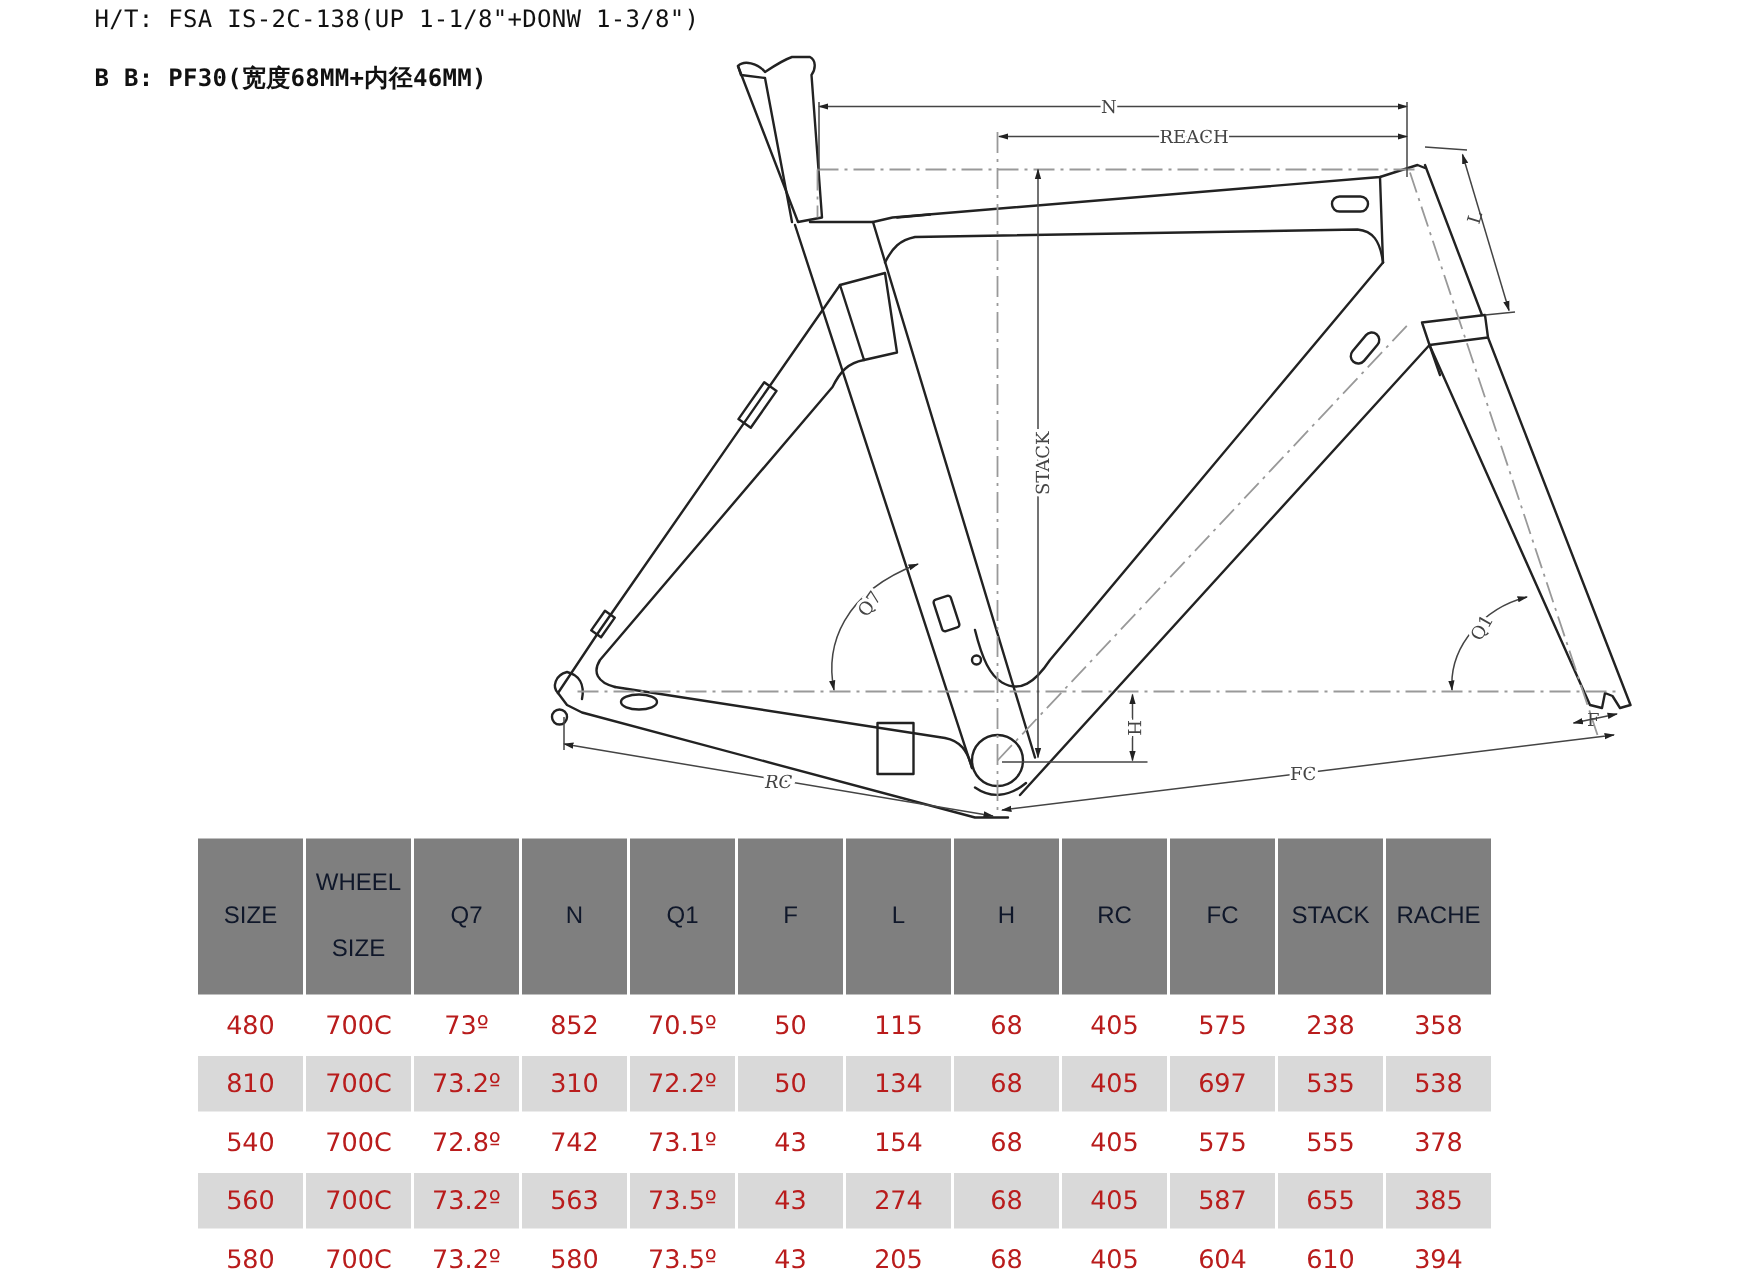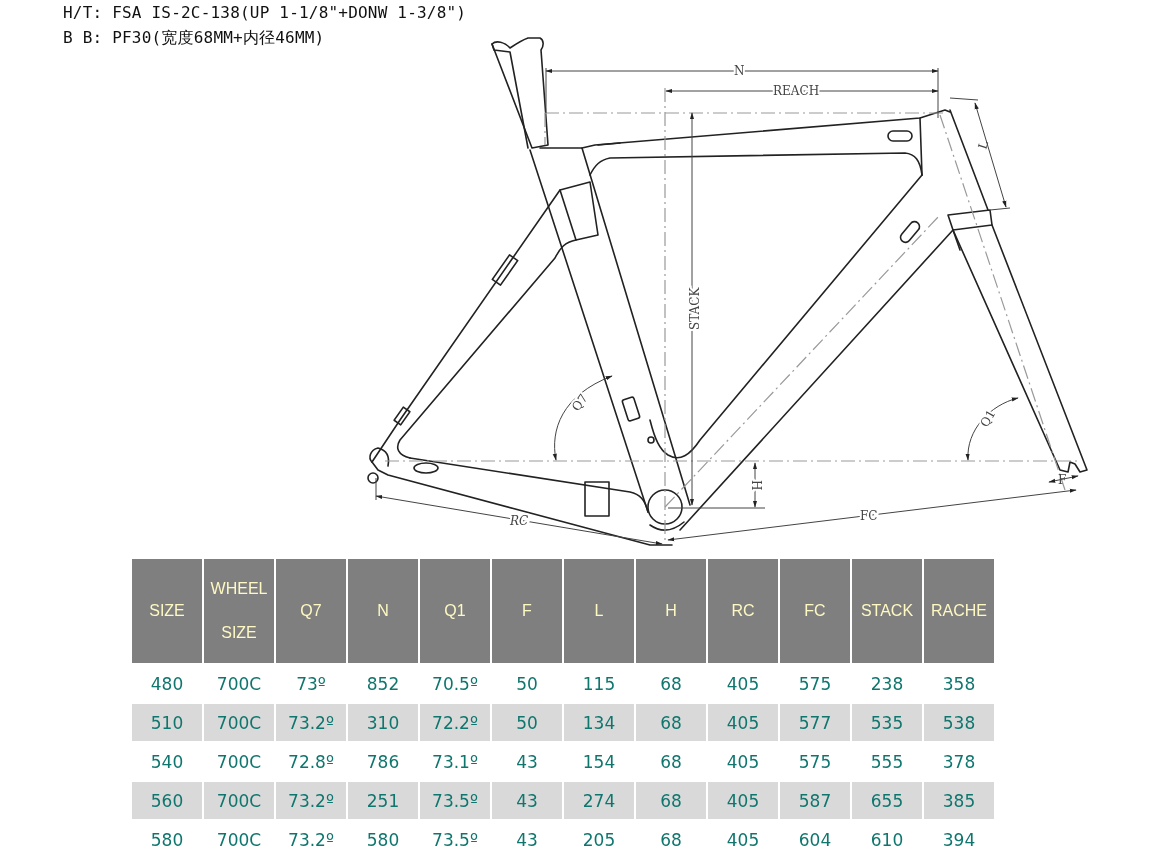--- a/index.html
+++ b/index.html
@@ -1,24 +1,24 @@
 <!DOCTYPE html>
 <html><head>
 <meta charset="utf-8">
 <style>
   html, body { margin:0; padding:0; background:#ffffff; }
   body { width:1170px; height:856px; position:relative; overflow:hidden; font-family:"DejaVu Sans", sans-serif; color:#222; }
   .spec { position:absolute; left:63px; font-family:"DejaVu Sans Mono", "Liberation Mono", monospace; font-size:16px; color:#111; letter-spacing:0.2px; white-space:nowrap; }
   #spec-ht { top:3px; }
-  #spec-bb { top:28px; }
+  #spec-bb { top:42px;font-weight:bold; }
   #frame-svg { position:absolute; left:0; top:0; }
   #geo-table { position:absolute; left:130px; top:557px; border-collapse:collapse; table-layout:fixed; }
-  #geo-table th { background:#7f7f7f; color:#fef9c3; font-weight:normal; font-size:16px; height:104px; border:2px solid #ffffff; padding:0; text-align:center; font-family:"Liberation Sans", sans-serif; }
+  #geo-table th { background:#7f7f7f; color:#0f172a; font-weight:normal; font-size:16px; height:104px; border:2px solid #ffffff; padding:0; text-align:center; font-family:"Liberation Sans", sans-serif; }
   #geo-table th .l1 { display:block; margin-bottom:26px; }
-  #geo-table td { height:37px; border:2px solid #ffffff; text-align:center; font-size:17px; color:#0f766e; padding:0; font-family:"DejaVu Sans", sans-serif; }
+  #geo-table td { height:37px; border:2px solid #ffffff; text-align:center; font-size:17px; color:#b91c1c; padding:0; font-family:"DejaVu Sans", sans-serif; }
   #geo-table tr.alt td { background:#d9d9d9; }
   .col { width:72px; }
 </style>
 </head>
 <body>
 
 <div id="spec-ht" class="spec">H/T: FSA IS-2C-138(UP 1-1/8"+DONW 1-3/8")</div>
 <div id="spec-bb" class="spec">B B: PF30(宽度68MM+内径46MM)</div>
 
 <svg id="frame-svg" width="1170" height="556" viewBox="0 0 1170 556" xmlns="http://www.w3.org/2000/svg">
@@ -169,52 +169,52 @@
       <td>70.5º</td>
       <td>50</td>
       <td>115</td>
       <td>68</td>
       <td>405</td>
       <td>575</td>
       <td>238</td>
       <td>358</td>
     </tr>
     <tr class="alt">
-      <td>510</td>
+      <td>810</td>
       <td>700C</td>
       <td>73.2º</td>
       <td>310</td>
       <td>72.2º</td>
       <td>50</td>
       <td>134</td>
       <td>68</td>
       <td>405</td>
-      <td>577</td>
+      <td>697</td>
       <td>535</td>
       <td>538</td>
     </tr>
     <tr>
       <td>540</td>
       <td>700C</td>
       <td>72.8º</td>
-      <td>786</td>
+      <td>742</td>
       <td>73.1º</td>
       <td>43</td>
       <td>154</td>
       <td>68</td>
       <td>405</td>
       <td>575</td>
       <td>555</td>
       <td>378</td>
     </tr>
     <tr class="alt">
       <td>560</td>
       <td>700C</td>
       <td>73.2º</td>
-      <td>251</td>
+      <td>563</td>
       <td>73.5º</td>
       <td>43</td>
       <td>274</td>
       <td>68</td>
       <td>405</td>
       <td>587</td>
       <td>655</td>
       <td>385</td>
     </tr>
     <tr>

